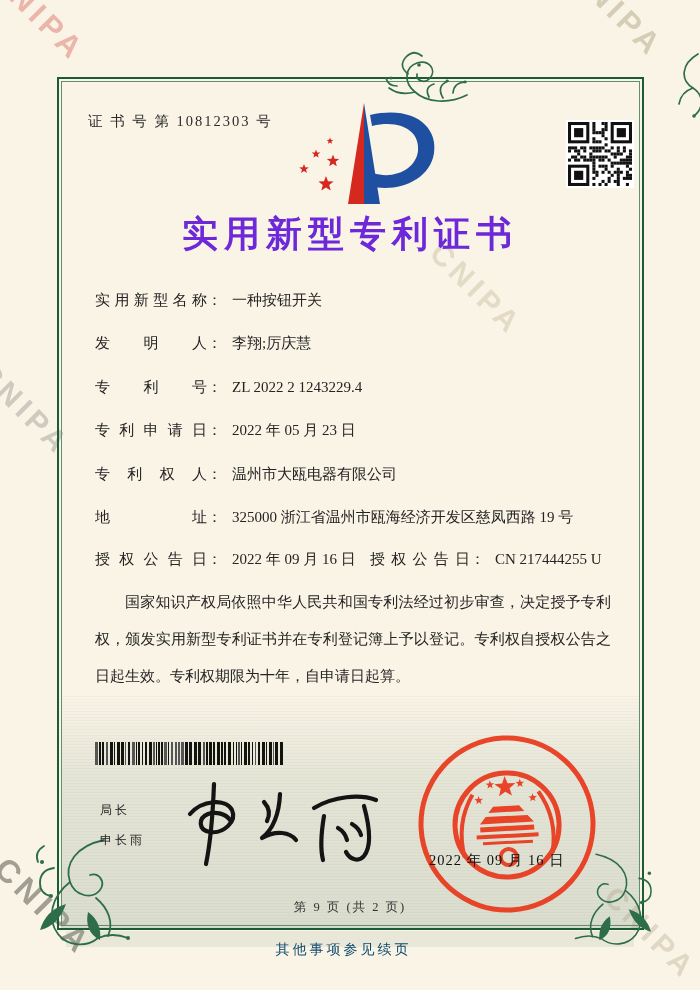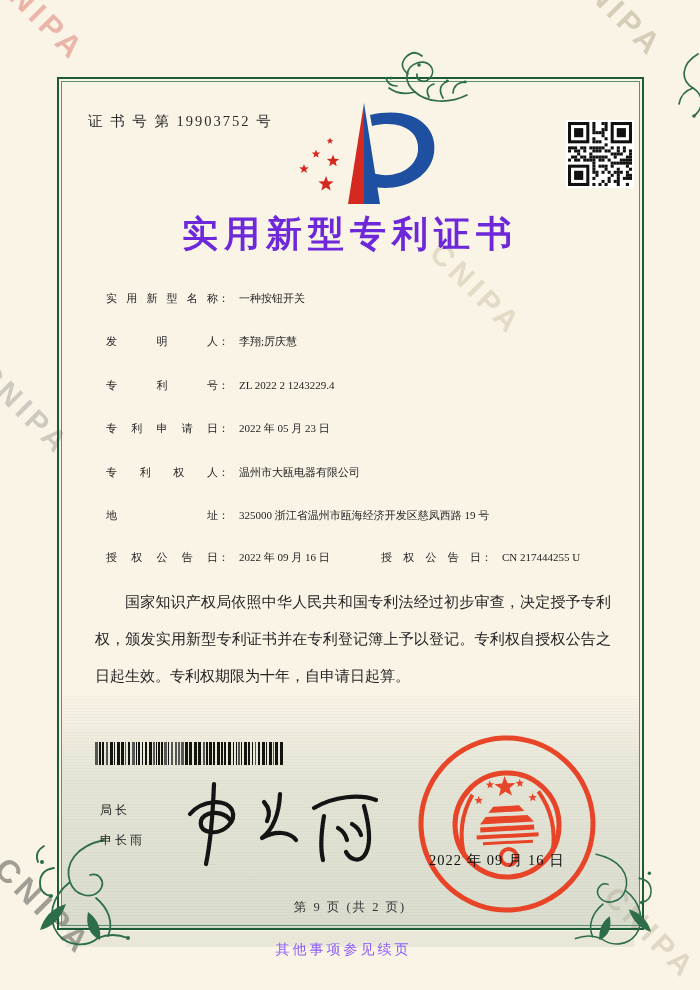--- a/index.html
+++ b/index.html
@@ -42,40 +42,40 @@
   .orn{position:absolute; z-index:3; pointer-events:none;}
   
   .content{position:absolute; inset:0; z-index:4;}
   .cert-no{position:absolute; left:88px; top:112px; font-size:14.5px; letter-spacing:2px; color:#2b2b2b;}
   .logo{position:absolute; left:282px; top:101px; width:166px; height:108px;}
   .qr{position:absolute; left:566px; top:120px; width:64px; height:64px; background:#fff; padding:2px;}
   .title{
     position:absolute; left:0; top:210px; width:700px; text-align:center;
     font-size:36px; font-weight:bold; letter-spacing:6px; color:#6d28d9;
   }
-  .frow{position:absolute; left:106px; width:525px; font-size:11px; color:#242424; white-space:nowrap;}
+  .frow{position:absolute; left:95px; width:525px; font-size:15px; color:#242424; white-space:nowrap;}
   .frow .lbl{display:inline-block; width:112px; text-align:justify; text-align-last:justify; vertical-align:bottom;}
   .frow .val{margin-left:10px;}
   .grant2{position:absolute; left:275px; top:0;}
   .grant2 .lbl{width:100px;}
   .bodytext{
     position:absolute; left:95px; top:584px; width:516px;
     font-size:15px; line-height:37px; text-align:justify; color:#242424;
   }
   .bodytext p{margin:0; text-indent:2em;}
   .barcode{position:absolute; left:95px; top:742px; width:190px; height:23px;}
   .officer{position:absolute; left:100px; top:795px; font-size:12px; letter-spacing:3px; color:#1c1c1c; line-height:30px;}
   .signature{position:absolute; left:168px; top:772px; width:215px; height:100px;}
   .seal{position:absolute; left:416px; top:733px; width:182px; height:182px; z-index:5;}
   .seal-date{
     position:absolute; left:429px; top:851px; width:170px; z-index:6;
     font-size:14.5px; letter-spacing:1px; color:#111; white-space:nowrap;
   }
   .page-num{position:absolute; left:0; top:899px; width:700px; text-align:center; font-size:12.5px; letter-spacing:2px; color:#333;}
-  .cont-note{position:absolute; left:0; top:941px; width:687px; text-align:center; font-size:14px; letter-spacing:3px; color:#8b5cf6; z-index:4;}
+  .cont-note{position:absolute; left:0; top:941px; width:687px; text-align:center; font-size:14px; letter-spacing:3px; color:#0c4a6e; z-index:4;}
 </style>
 </head>
 <body>
 
 <div class="page">
 
   <span class="wm wm1">CNIPA</span>
   <span class="wm wm2">CNIPA</span>
   <span class="wm wm3">CNIPA</span>
   <span class="wm wm4">CNIPA</span>
@@ -144,21 +144,21 @@
         <path d="M 62 66 q -20 6 -26 26 q 18 -4 26 -26 Z"></path>
         <path d="M 84 74 q 14 10 12 28 q -16 -8 -12 -28 Z"></path>
         <circle cx="38" cy="24" r="2"></circle>
           <circle cx="47" cy="58" r="2"></circle>
       </g>
     </g>
   </svg>
 
   <div class="content">
 
-    <div class="cert-no">证 书 号 第 19903752 号</div>
+    <div class="cert-no">证 书 号 第 10812303 号</div>
 
     <svg class="logo" viewBox="0 0 166 108">
       <path d="M 88 14 C 132 4 156 26 152 52 C 148 80 114 92 88 85 L 91 72 C 112 79 134 68 136 50 C 138 31 120 18 90 25 Z" fill="#1e4fa0"></path>
       <path d="M 82 2 L 66 103 L 82 103 Z" fill="#d5281e"></path>
       <path d="M 82 2 L 98 103 L 82 103 Z" fill="#1e4fa0"></path>
       <g id="logo-stars" fill="#d5281e">
           <polygon points="48.0,36.5 48.9,38.8 51.3,38.9 49.4,40.5 50.1,42.8 48.0,41.5 45.9,42.8 46.6,40.5 44.7,38.9 47.1,38.8"></polygon>
           <polygon points="34.0,48.5 35.1,51.5 38.3,51.6 35.8,53.6 36.6,56.6 34.0,54.9 31.4,56.6 32.2,53.6 29.7,51.6 32.9,51.5"></polygon>
           <polygon points="51.0,53.5 52.6,57.8 57.2,58.0 53.6,60.8 54.8,65.3 51.0,62.7 47.2,65.3 48.4,60.8 44.8,58.0 49.4,57.8"></polygon>
           <polygon points="22.0,63.0 23.2,66.3 26.8,66.5 24.0,68.6 24.9,72.0 22.0,70.1 19.1,72.0 20.0,68.6 17.2,66.5 20.8,66.3"></polygon>

